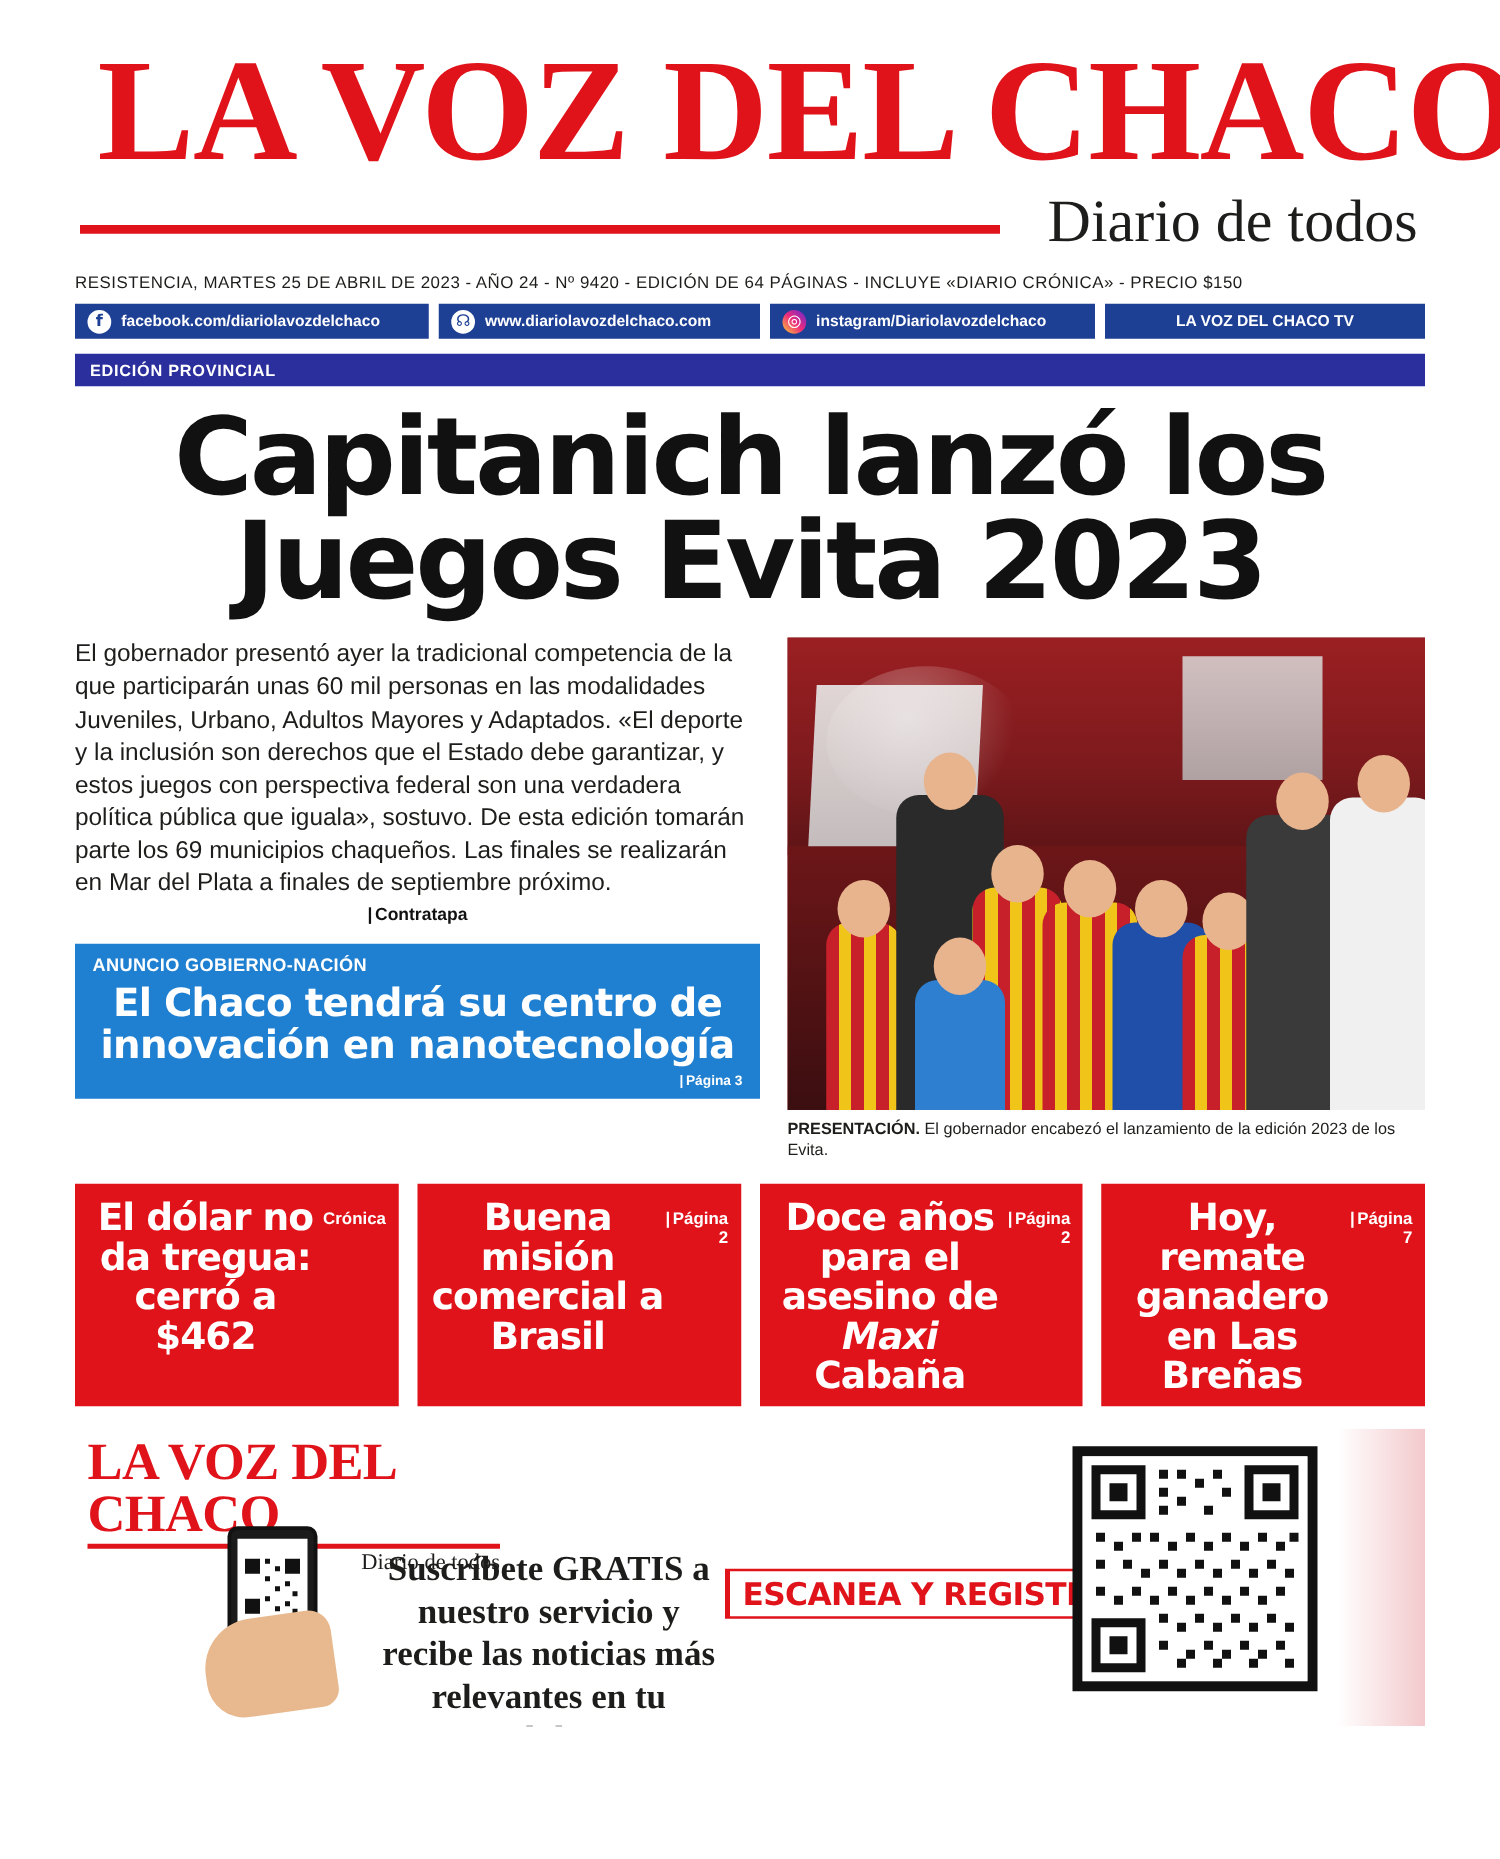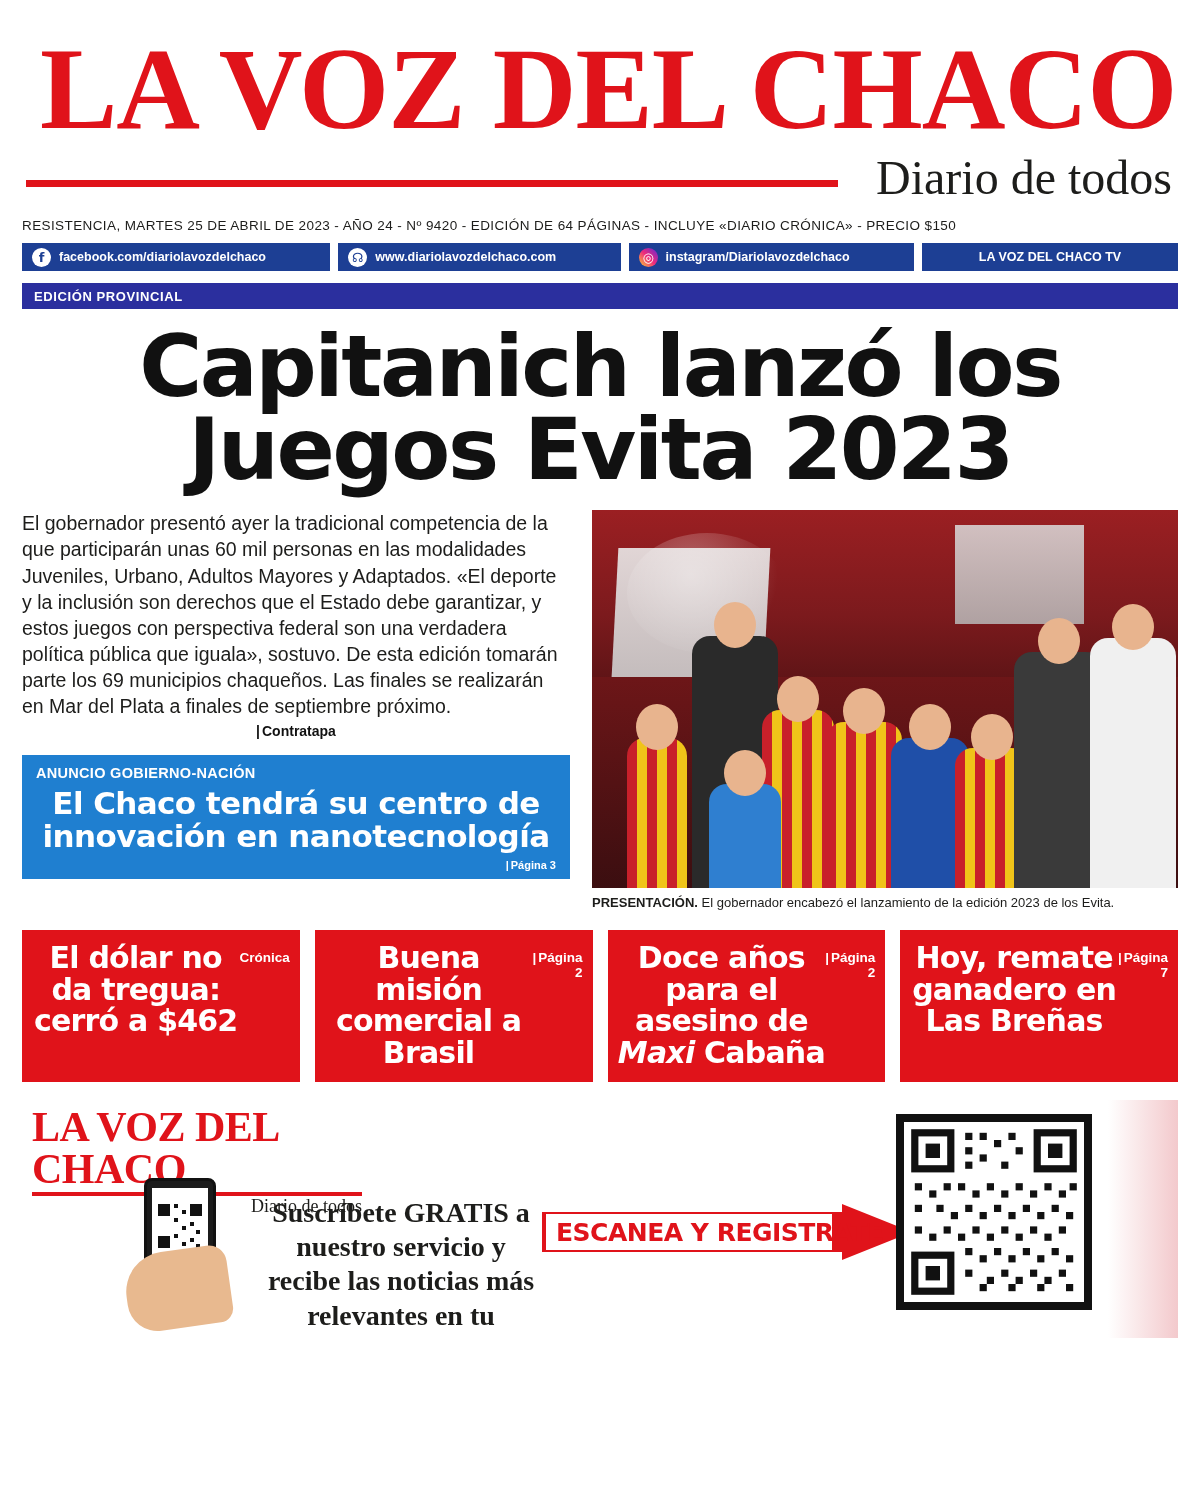--- a/index.html
+++ b/index.html
@@ -14,21 +14,21 @@
     color: #111;
     overflow: hidden;
     position: relative;
   }
   .page {
     width: 1200px;
     height: 1068px;
     position: relative;
     background: #fff;
     box-sizing: border-box;
-    padding: 0 22px;
+    padding: 0 60px;
   }
 
   
   .masthead {
     padding-top: 34px;
     text-align: center;
   }
   .masthead-title {
     font-family: "Liberation Serif", serif;
     font-weight: bold;

